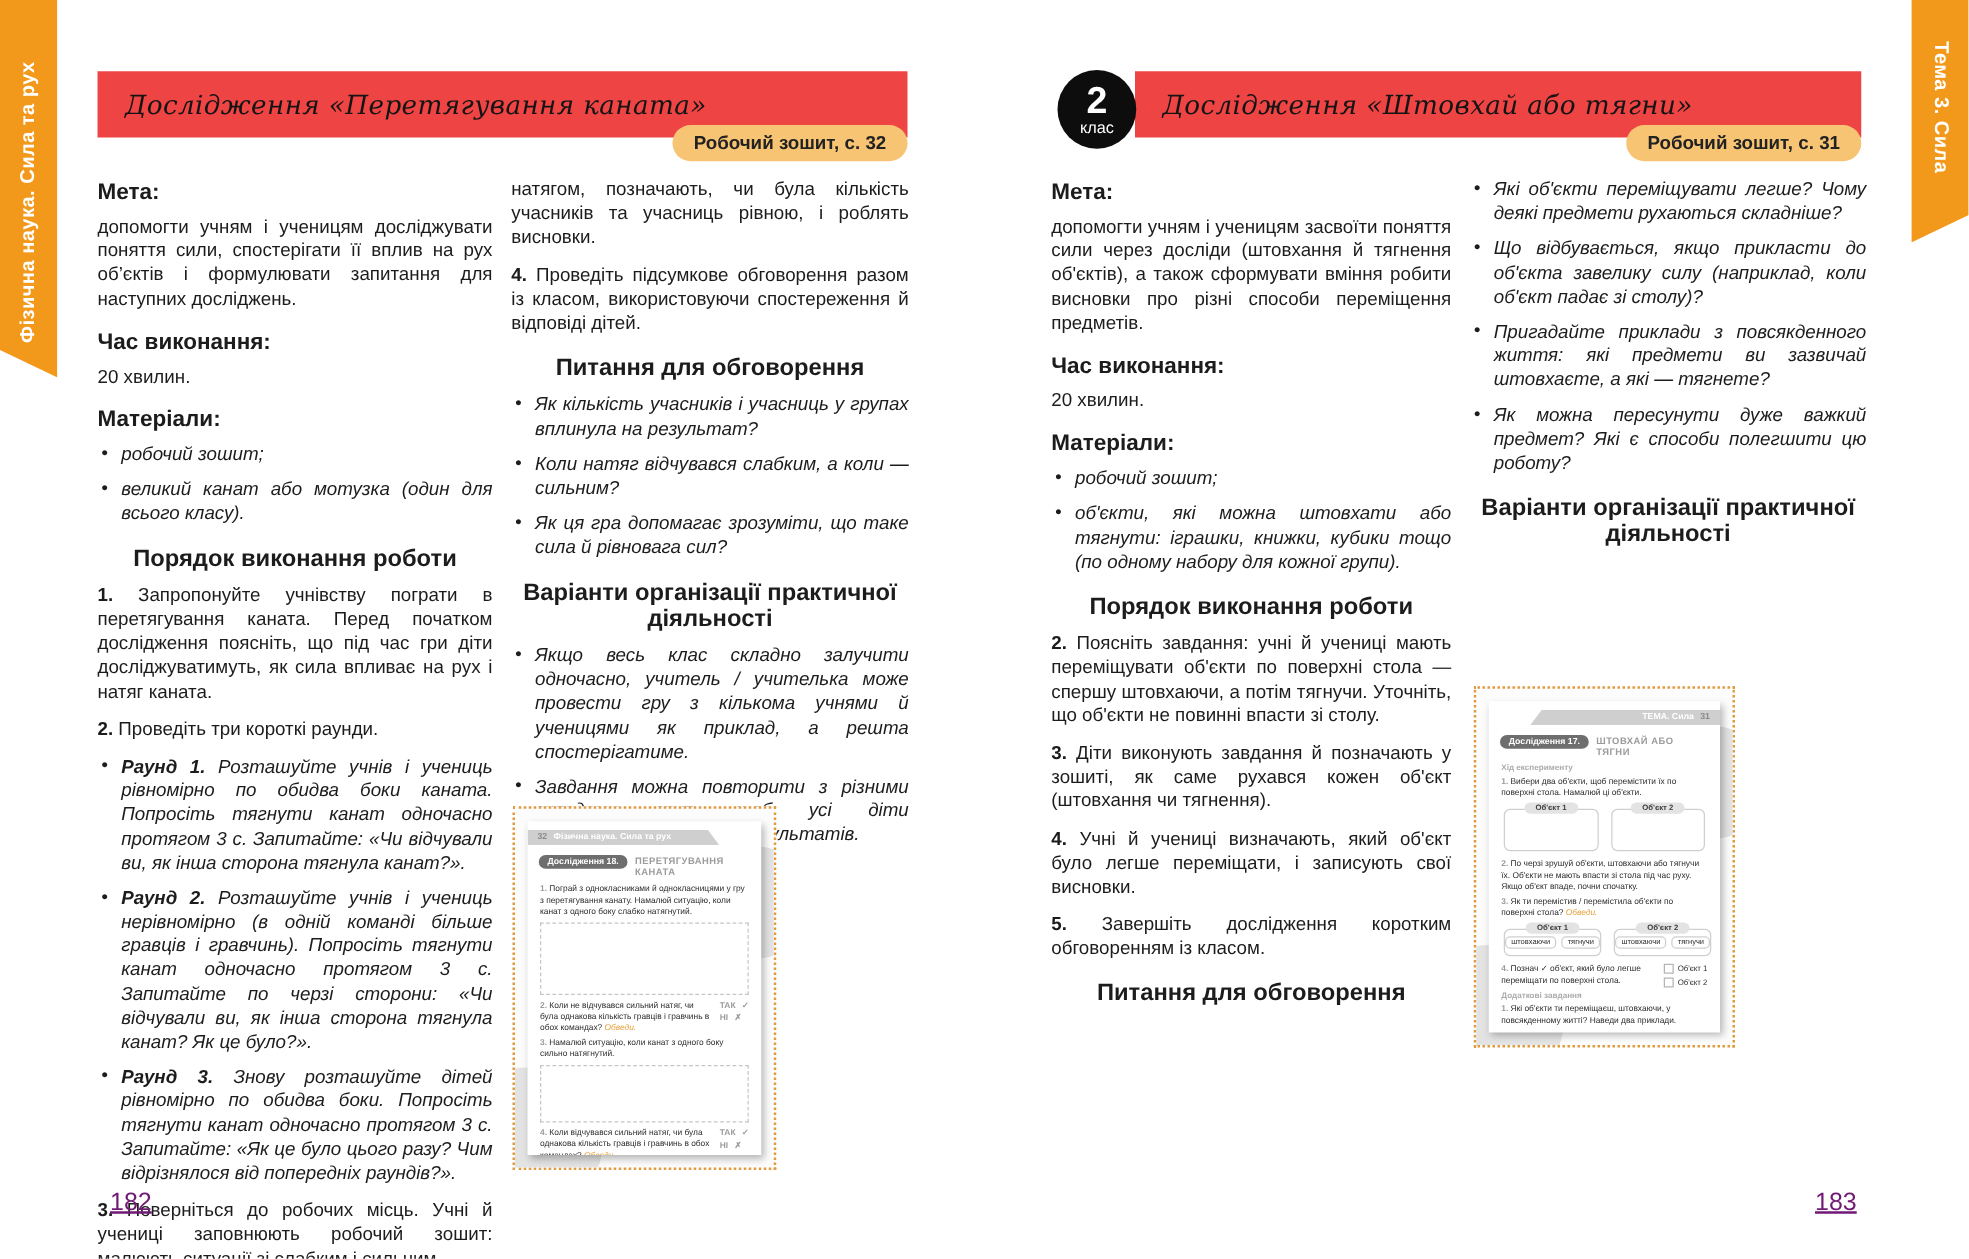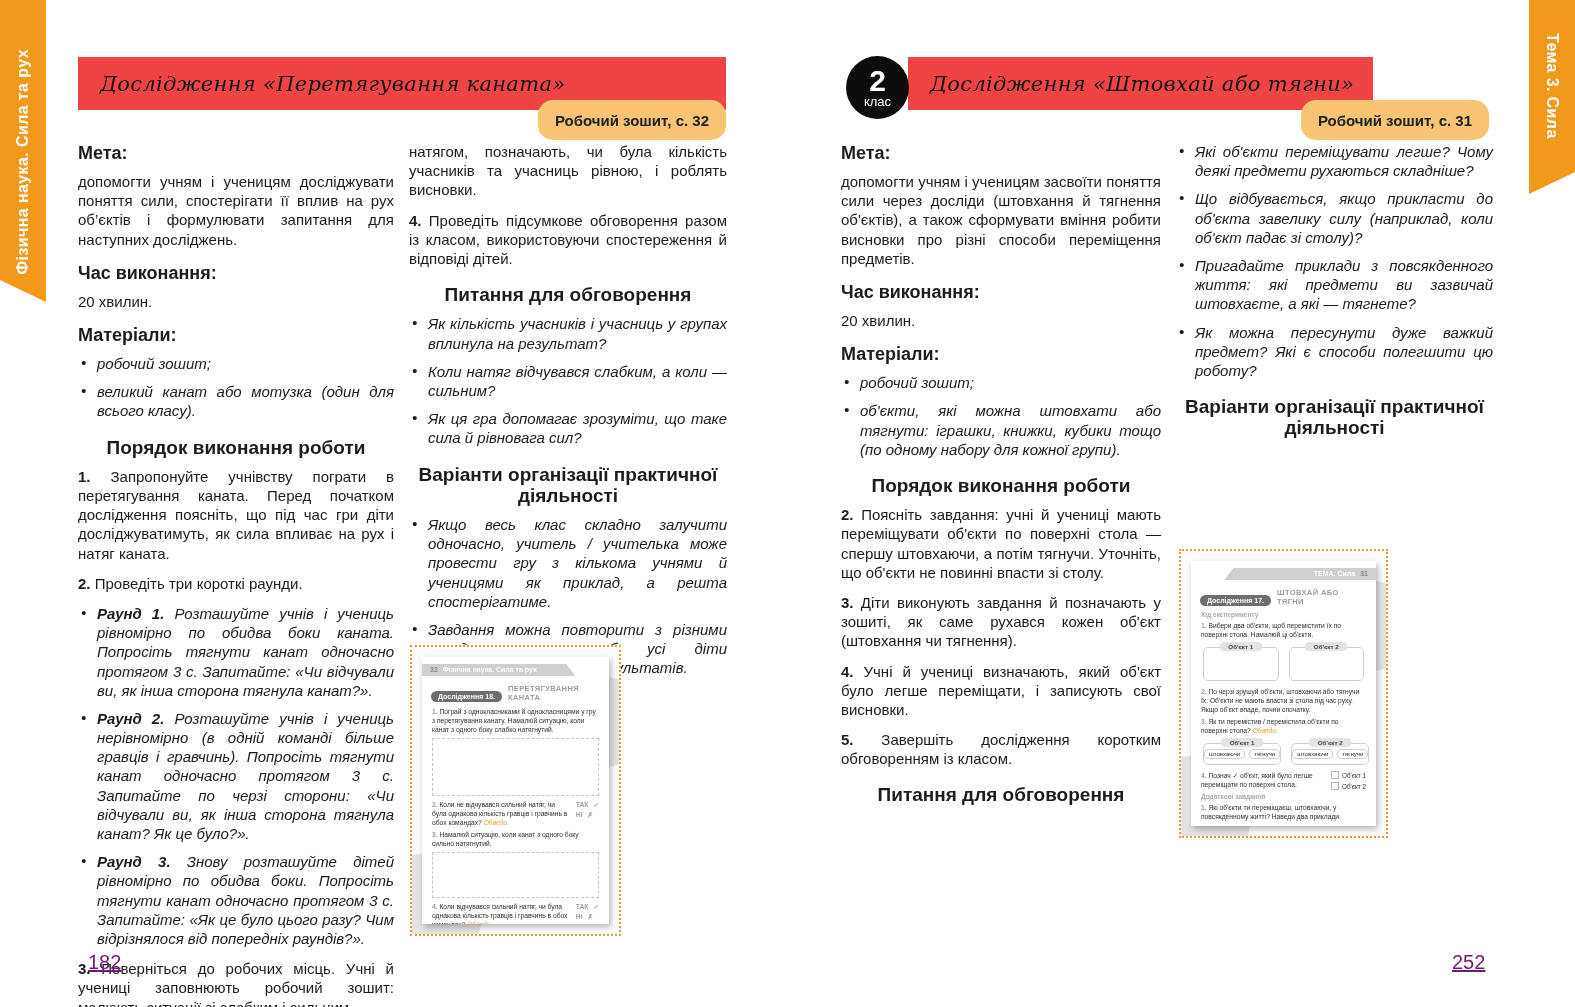--- a/index.html
+++ b/index.html
@@ -25,27 +25,27 @@
     clip-path: polygon(0 0, 100% 0, 100% calc(100% - 22px), 0 100%); }
   .tab-left .vtext  { writing-mode: vertical-rl; transform: rotate(180deg); padding-bottom: 22px; }
   .tab-right .vtext { writing-mode: vertical-rl; padding-bottom: 22px; }
 
   
   .hdr-bar {
     position: absolute; top: 57px; height: 53px; background: #ef4444;
     display: flex; align-items: center;
   }
   .hdr-bar-left  { left: 78px;  width: 648px; }
-  .hdr-bar-right { left: 908px; width: 465px; }
+  .hdr-bar-right { left: 908px; width: 581px; }
   .hdr-title {
     font-family: "DejaVu Serif", serif; font-style: italic;
     font-size: 21px; color: #141414; padding-left: 22px; letter-spacing:.3px;
   }
   .wb-badge {
-    position: absolute; top: 100px; height: 40px;
+    position: absolute; top: 100px; height: 29px;
     background: #F7C473; border-radius: 15px;
     display: flex; align-items: center; padding: 0 17px;
     font-weight: bold; font-size: 15px; color: #222;
   }
   .wb-badge-left  { right: 849px; }
   .wb-badge-right { right: 86px; }
   .class-badge {
     position: absolute; left: 846px; top: 56px; width: 63px; height: 63px;
     background: #0d0d0d; border-radius: 50%;
     display: flex; flex-direction: column; align-items: center; justify-content: center;
@@ -95,21 +95,21 @@
     font-size: 7px; font-weight: bold; line-height: 12px;
     display: flex; gap: 5px; padding: 0 8px; margin-top: 7px; width: 82%;
     clip-path: polygon(0 0, calc(100% - 9px) 0, 100% 100%, 0 100%);
   }
   .ws-head .pn { color: #8a8a8a; }
   .ws-head-r {
     margin-left: 18%; width: 82%;
     clip-path: polygon(9px 0, 100% 0, 100% 100%, 0 100%);
     justify-content: flex-end;
   }
-  .ws-titlebar { display: flex; align-items: flex-end; gap: 6px; margin: 8px 9px 5px; }
+  .ws-titlebar { display: flex; align-items: flex-start; gap: 6px; margin: 8px 9px 5px; }
   .ws-label {
     background: #6e6e6e; color: #fff; font-size: 7px; font-weight: bold;
     padding: 2px 7px; border-radius: 8px; white-space: nowrap;
   }
   .ws-title { color: #9b9b9b; font-weight: bold; font-size: 7.5px; letter-spacing: .4px; }
   .ws-sub { color: #ababab; font-size: 6.5px; font-weight: bold; margin: 0 10px 3px; }
   .ws-item { font-size: 6.7px; color: #2d2d2d; margin: 3px 10px; line-height: 1.35; }
   .ws-num { color: #9b9b9b; font-weight: bold; }
   .ws-circle { color: #E8A13C; font-style: italic; }
   .ws-drawbox { border: 1px dashed #c6c6c6; margin: 4px 10px; }
@@ -314,13 +314,13 @@
           </span>
       </div>
     </div>
     <div class="ws-sub">Додаткові завдання</div>
     <p class="ws-item"><span class="ws-num">1.</span> <span>Які об'єкти ти переміщаєш, штовхаючи, у повсякденному житті? Наведи два приклади.</span></p>
     <div class="ans-line"></div>
 
   </div>
 </div>
 
-<div class="pageno pageno-right">252</div>
+<div class="pageno pageno-right">183</div>
 
 </body></html>

